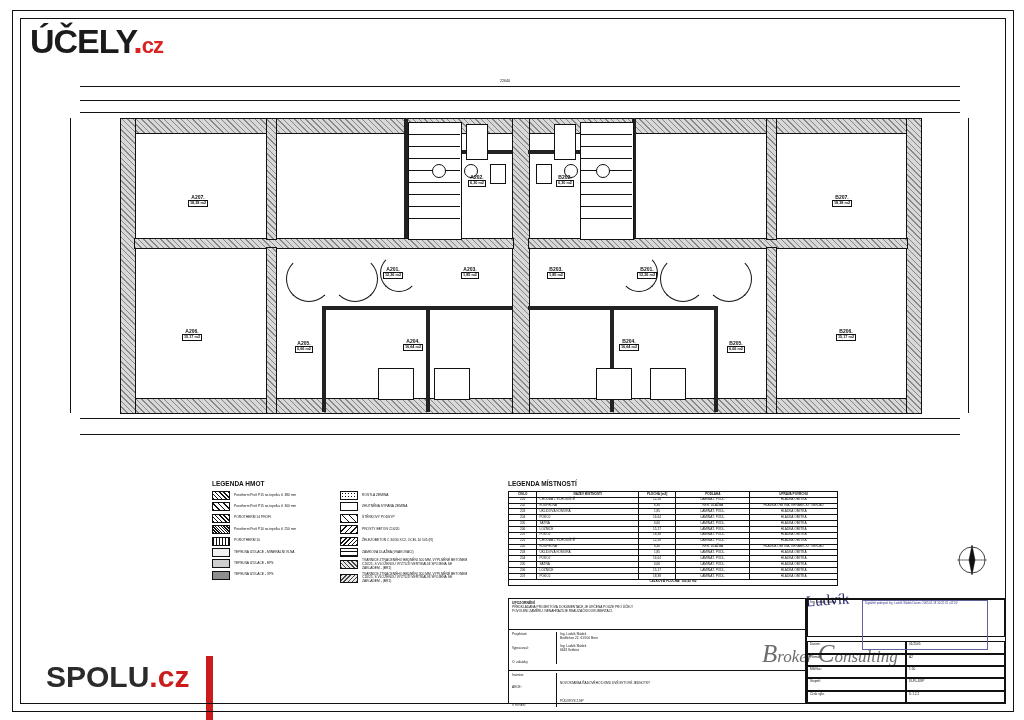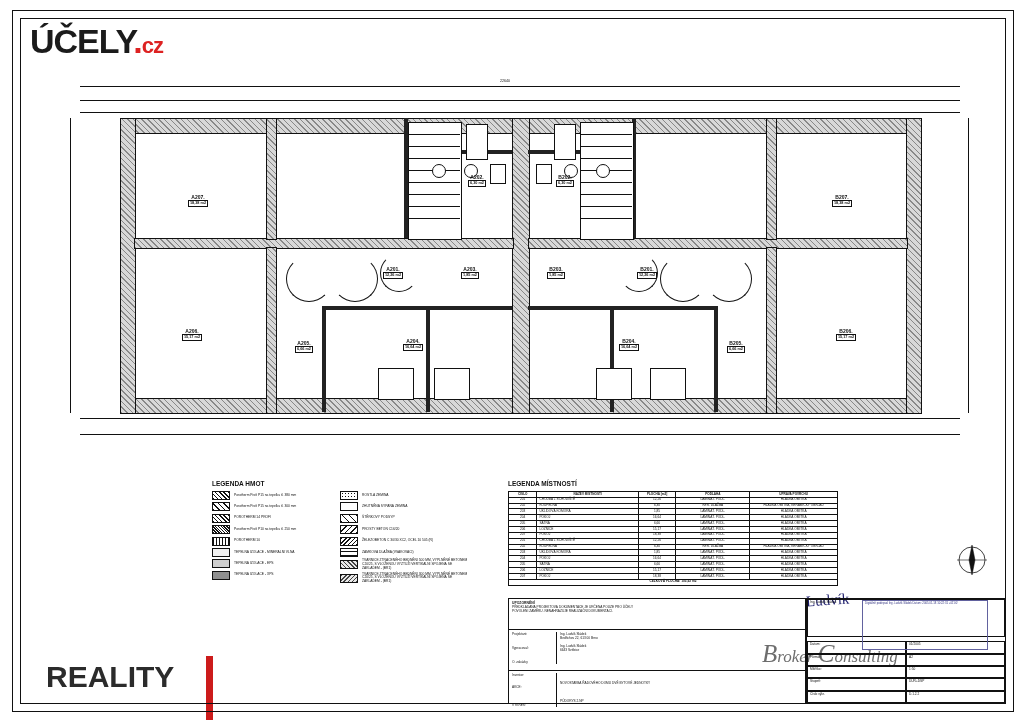--- a/index.html
+++ b/index.html
@@ -68,21 +68,23 @@
     font-family:"Liberation Serif",serif;transform:rotate(-4deg);}
 </style>
 </head>
 <body>
 
 <div id="wm-avizo">
   <span>ÚČELY</span><span class="dot">.</span><span class="suffix">cz</span>
 </div>
 
 <div id="wm-reality">
-  <div class="l1">REALITY</div>
+  <div class="l2">
+    <span>SPOLU</span><span class="red">.</span><span class="red">cz</span>
+  </div>
   <div class="bar"></div>
   <div class="bar2"></div>
 </div>
 
 <div class="broker">
   <span class="big">B</span><span>roker</span>
   <span class="big">C</span><span>onsulting</span>
 </div>
 <div class="sign">Ludvík</div>
 

